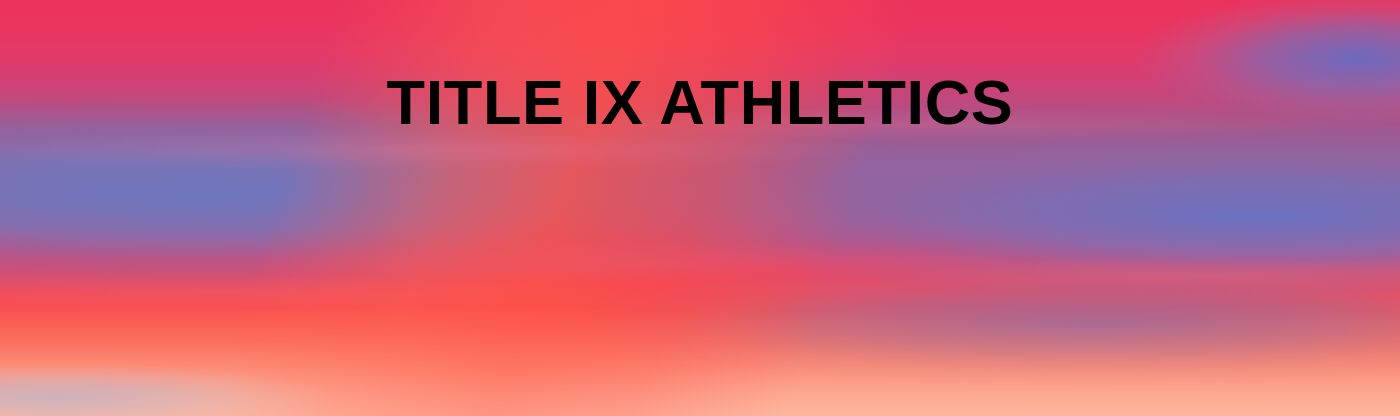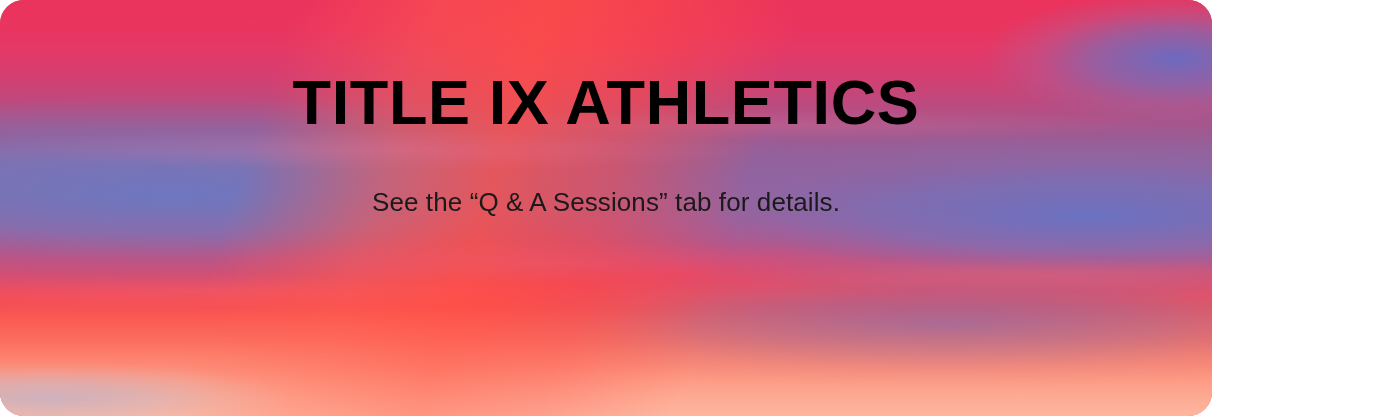--- a/index.html
+++ b/index.html
@@ -3,25 +3,24 @@
 <meta charset="utf-8">
 <style>
   html, body {
     margin: 0;
     padding: 0;
     background: #fff;
   }
 
   #banner {
     position: relative;
-    width: 1212px;
+    width: 1400px;
     height: 416px;
     overflow: hidden;
     background: #e0405f;
-    border-radius: 24px;
   }
 
   
   .sky {
     position: absolute;
     inset: 0;
     pointer-events: none;
   }
 
   
@@ -195,16 +194,15 @@
   <div class="sky sky-blue-right"></div>
   <div class="sky sky-blue-corner"></div>
   <div class="sky sky-purple-low"></div>
   <div class="sky sky-streak-top"></div>
   <div class="sky sky-wisps"></div>
   <div class="sky sky-blue-bottom"></div>
   <div class="sky sky-bottom-glow"></div>
 
   <div class="content">
     <h1 class="headline headline-line-1">TITLE IX ATHLETICS</h1>
-    <p class="subtitle">See the “Q &amp; A Sessions” tab for details.</p>
   </div>
 
 </div>
 
 </body></html>

